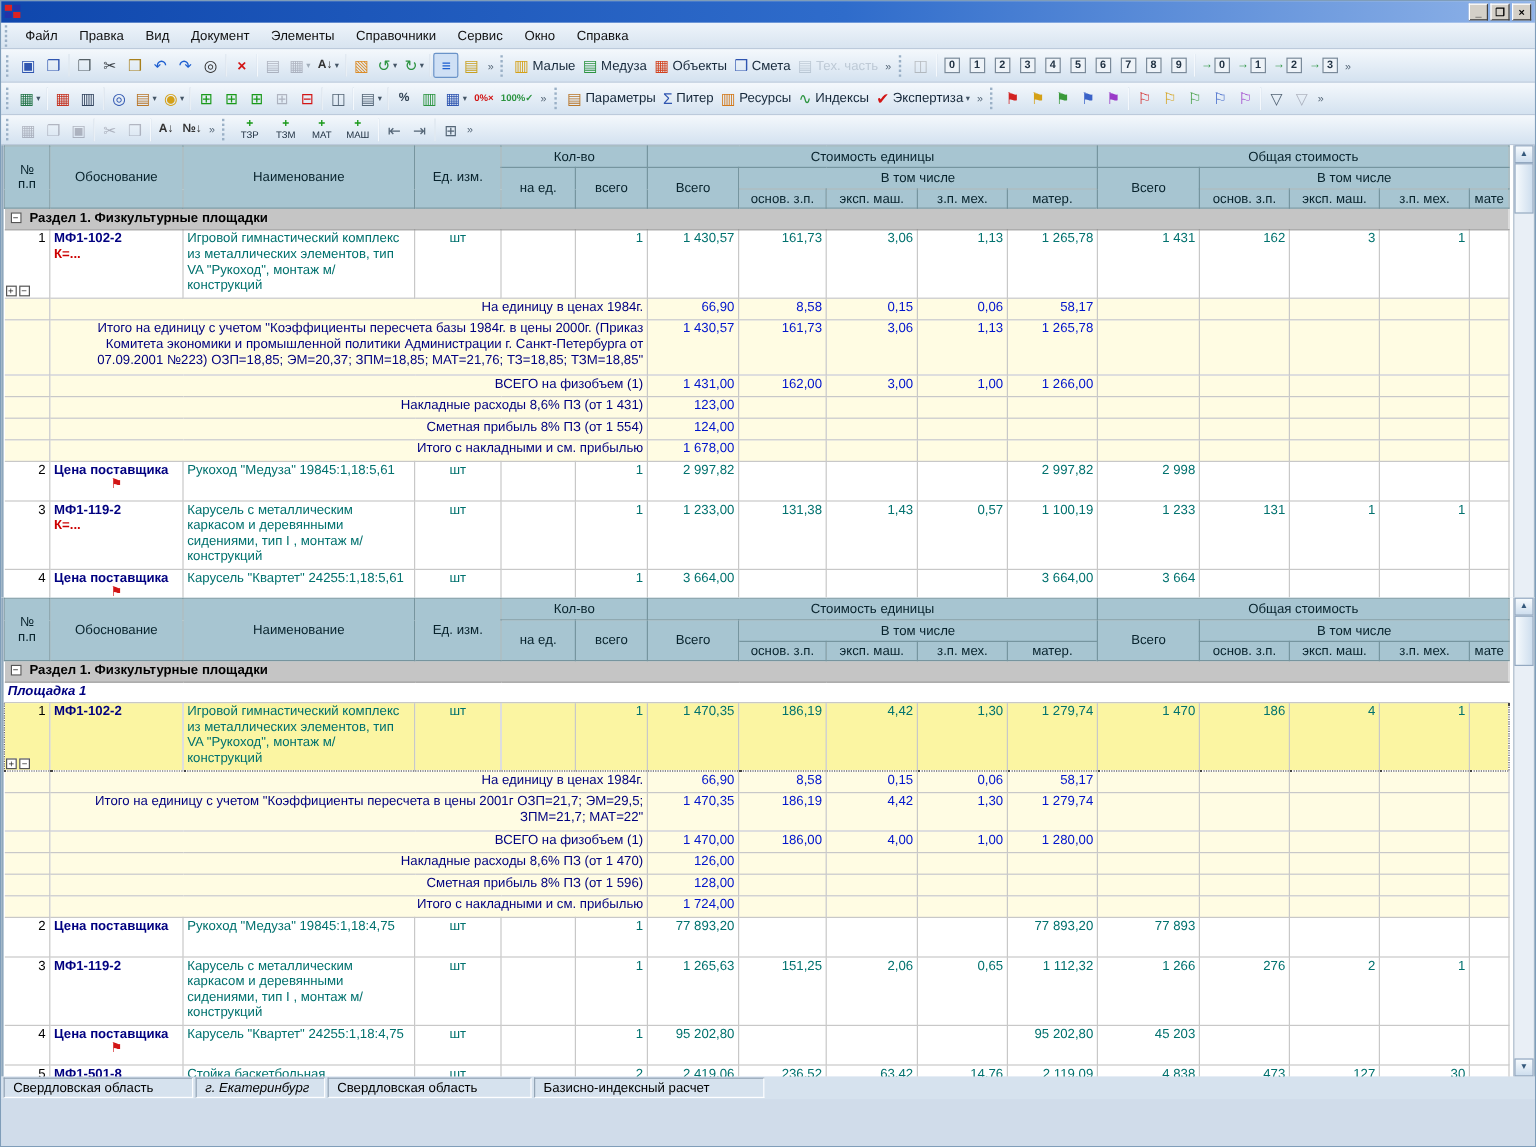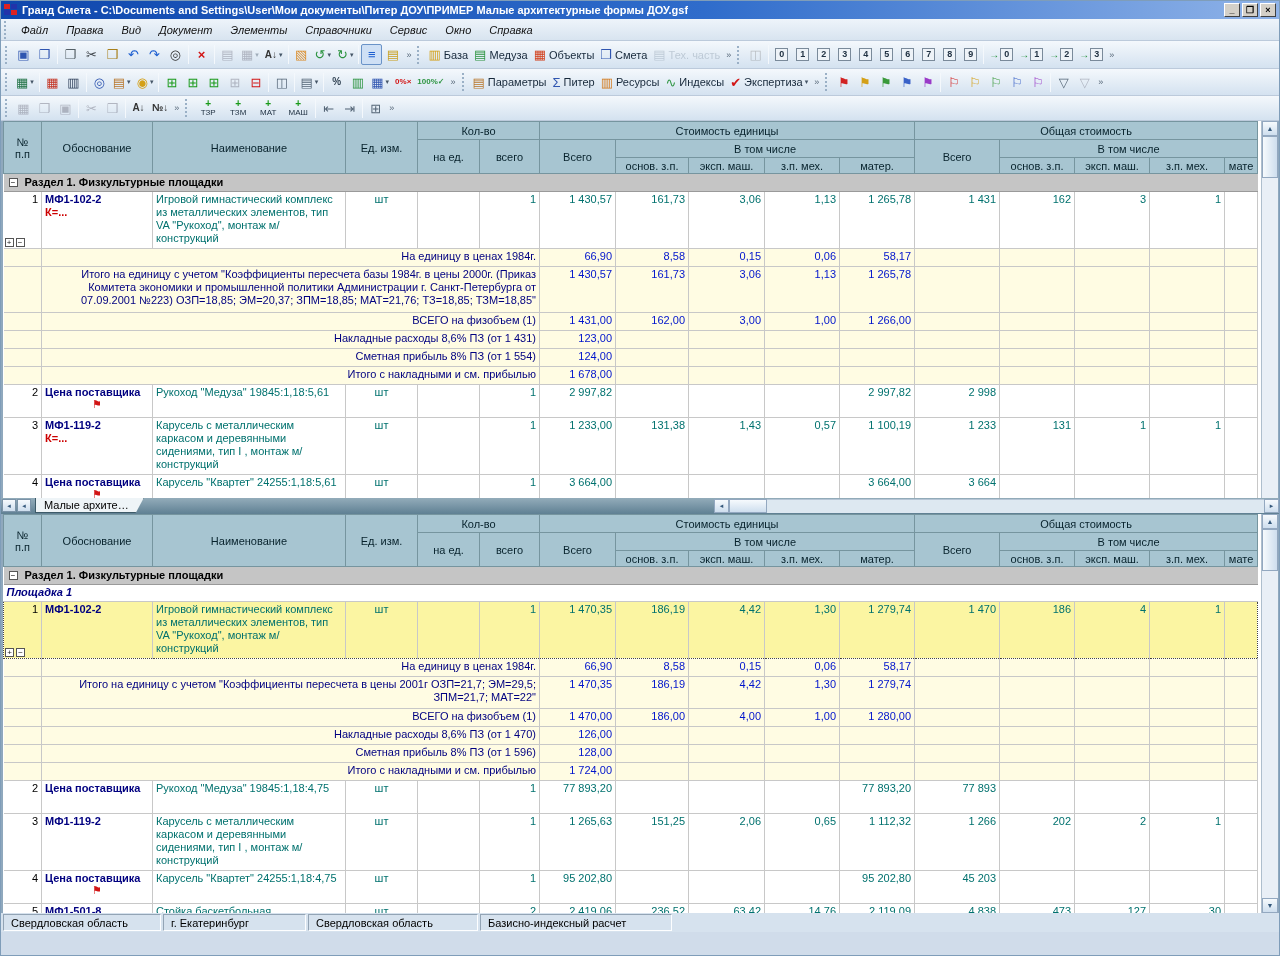--- a/index.html
+++ b/index.html
@@ -13,21 +13,21 @@
   .appicon i { display:block; }
   .appicon i:nth-child(1){background:#d22;} .appicon i:nth-child(2){background:#23a;}
   .appicon i:nth-child(3){background:#23a;} .appicon i:nth-child(4){background:#d22;}
   .title { white-space:nowrap; overflow:hidden; }
   .winbtns { margin-left:auto; display:flex; gap:2px; }
   .winbtn { width:16px; height:14px; background:#d4d0c8; border:1px solid; border-color:#fff #404040 #404040 #fff; color:#000; font-size:9px; font-weight:bold; display:flex; align-items:center; justify-content:center; line-height:1; }
 
   
   .menubar { height:22px; display:flex; align-items:center; background:linear-gradient(#eef4fa,#d8e4f0); border-bottom:1px solid #bccadb; flex:none; }
   .grip { width:4px; height:18px; margin:0 4px 0 3px; border-left:2px dotted #9ab0c6; }
-  .mi { padding:3px 9px; color:#111; cursor:default;font-style:italic; }
+  .mi { padding:3px 9px; color:#111; cursor:default; }
 
   
   .tbrow { display:flex; align-items:center; background:linear-gradient(#f4f8fc,#d4e2f0); border-bottom:1px solid #bccadb; padding:0 1px; flex:none; overflow:hidden; }
   #tb1{height:28px;} #tb2{height:27px;} #tb3{height:25px;}
   .tbtn { height:21px; min-width:21px; display:flex; align-items:center; justify-content:center; padding:0 2px; border:1px solid transparent; border-radius:2px; cursor:default; flex:none; }
   .tbtn.on { background:#cfe0f5; border-color:#6a93c8; }
   .tbtn.dis { opacity:.42; }
   .gl { font-size:13px; line-height:1; }
   .gl.txt { font-size:10px; font-weight:bold; }
   .gl.small { font-size:8px; font-weight:bold; }
@@ -83,36 +83,35 @@
   .stab.inactive { background:#d4e0e6; }
   .stripspacer { flex:1; }
   .hscroll { display:flex; height:14px; margin-top:1px; flex:none; }
   .hbtn { width:15px; background:linear-gradient(#f6fafd,#cedeee); border:1px solid #93a8c0; font-size:7px; color:#35597c; display:flex; align-items:center; justify-content:center; flex:none; }
   .hthumb { width:38px; background:linear-gradient(#f6fafd,#cedeee); border:1px solid #93a8c0; flex:none; }
   .htrack { flex:1; background:#dde8f1; border-top:1px solid #b5c5d5; }
 
   
   .statusbar { height:19px; background:#d6e2ee; display:flex; gap:2px; padding:1px 2px; align-items:stretch; flex:none; }
   .spanel { border:1px solid; border-color:#93a4b5 #fdfeff #fdfeff #93a4b5; padding:1px 7px; display:flex; align-items:center; white-space:nowrap; overflow:hidden; }
-  .w1{width:158px;} .w2{width:143px;} .w3{width:170px;} .w4{width:192px;} .wlast{flex:1;}
+  .w1{width:158px;} .w2{width:108px;font-style:italic;} .w3{width:170px;} .w4{width:192px;} .wlast{flex:1;}
   .bottomfill { flex:1; background:#d0dcea; }
 </style>
 </head>
 <body>
 
 <div class="window">
 
   <div class="titlebar">
     <span class="appicon">
         <i></i>
         <i></i>
         <i></i>
         <i></i>
       </span>
-    <span class="title">Гранд Смета - C:\Documents and Settings\User\Мои документы\Питер ДОУ\ПРИМЕР Малые архитектурные формы ДОУ.gsf</span>
     <span class="winbtns">
       <span class="winbtn">_</span>
       <span class="winbtn">❐</span>
       <span class="winbtn">×</span>
     </span>
   </div>
 
   <div class="menubar">
     <span class="grip"></span>
     <span class="mi">Файл</span>
@@ -185,21 +184,21 @@
       <div class="tbtn on">
         <span class="gl" style="color: rgb(28, 94, 208);">≡</span>
       </div>
       <div class="tbtn">
         <span class="gl" style="color: rgb(200, 160, 32);">▤</span>
       </div>
       <div class="chev">»</div>
       <span class="grip"></span>
       <div class="tbtn">
         <span class="gl" style="color: rgb(212, 160, 23);">▥</span>
-        <span class="lbl">База</span>
+        <span class="lbl">Малые</span>
       </div>
       <div class="tbtn">
         <span class="gl" style="color: rgb(44, 148, 64);">▤</span>
         <span class="lbl">Медуза</span>
       </div>
       <div class="tbtn">
         <span class="gl" style="color: rgb(210, 64, 28);">▦</span>
         <span class="lbl">Объекты</span>
       </div>
       <div class="tbtn">
@@ -685,32 +684,20 @@
           </tbody>
       </table>
     </div>
     <div class="vscroll">
       <div class="sbtn">▲</div>
       <div class="vthumb"></div>
       <div class="vtrack"></div>
     </div>
   </div>
 
-  <div class="strip">
-    <div class="sarrow">◂</div>
-    <div class="sarrow">◂</div>
-    <div class="stab">Малые архите…</div>
-    <div class="stripspacer"></div>
-    <div class="hscroll" style="width:565px">
-      <div class="hbtn">◂</div>
-      <div class="hthumb"></div>
-      <div class="htrack"></div>
-      <div class="hbtn">▸</div>
-    </div>
-  </div>
 
   <div class="pane bottom">
     <div class="gridwrap">
       <table class="grid">
         <colgroup>
           <col style="width:38px">
             <col style="width:111px">
             <col style="width:193px">
             <col style="width:72px">
           <col style="width:62px">
@@ -900,21 +887,21 @@
               <td class="c-name"><span>Карусель с металлическим каркасом и деревянными сидениями, тип I , монтаж м/конструкций</span></td>
               <td class="c-unit"><span>шт</span></td>
               <td class="c-qty"><span></span></td>
               <td class="c-qty"><span>1</span></td>
               <td class="c-tval"><span>1 265,63</span></td>
               <td class="c-tval"><span>151,25</span></td>
               <td class="c-tval"><span>2,06</span></td>
               <td class="c-tval"><span>0,65</span></td>
               <td class="c-tval"><span>1 112,32</span></td>
               <td class="c-tval"><span>1 266</span></td>
-              <td class="c-tval"><span>202</span></td>
+              <td class="c-tval"><span>276</span></td>
               <td class="c-tval"><span>2</span></td>
               <td class="c-tval"><span>1</span></td>
               <td class="c-tval"><span></span></td>
             </tr>
             <tr class="r-item" style="height: 33px;">
               <td class="c-num"><span>4</span></td>
               <td class="c-just">
                 <div class="ln-code">Цена поставщика</div>
                 <div class="flagline">⚑</div>
               </td>

